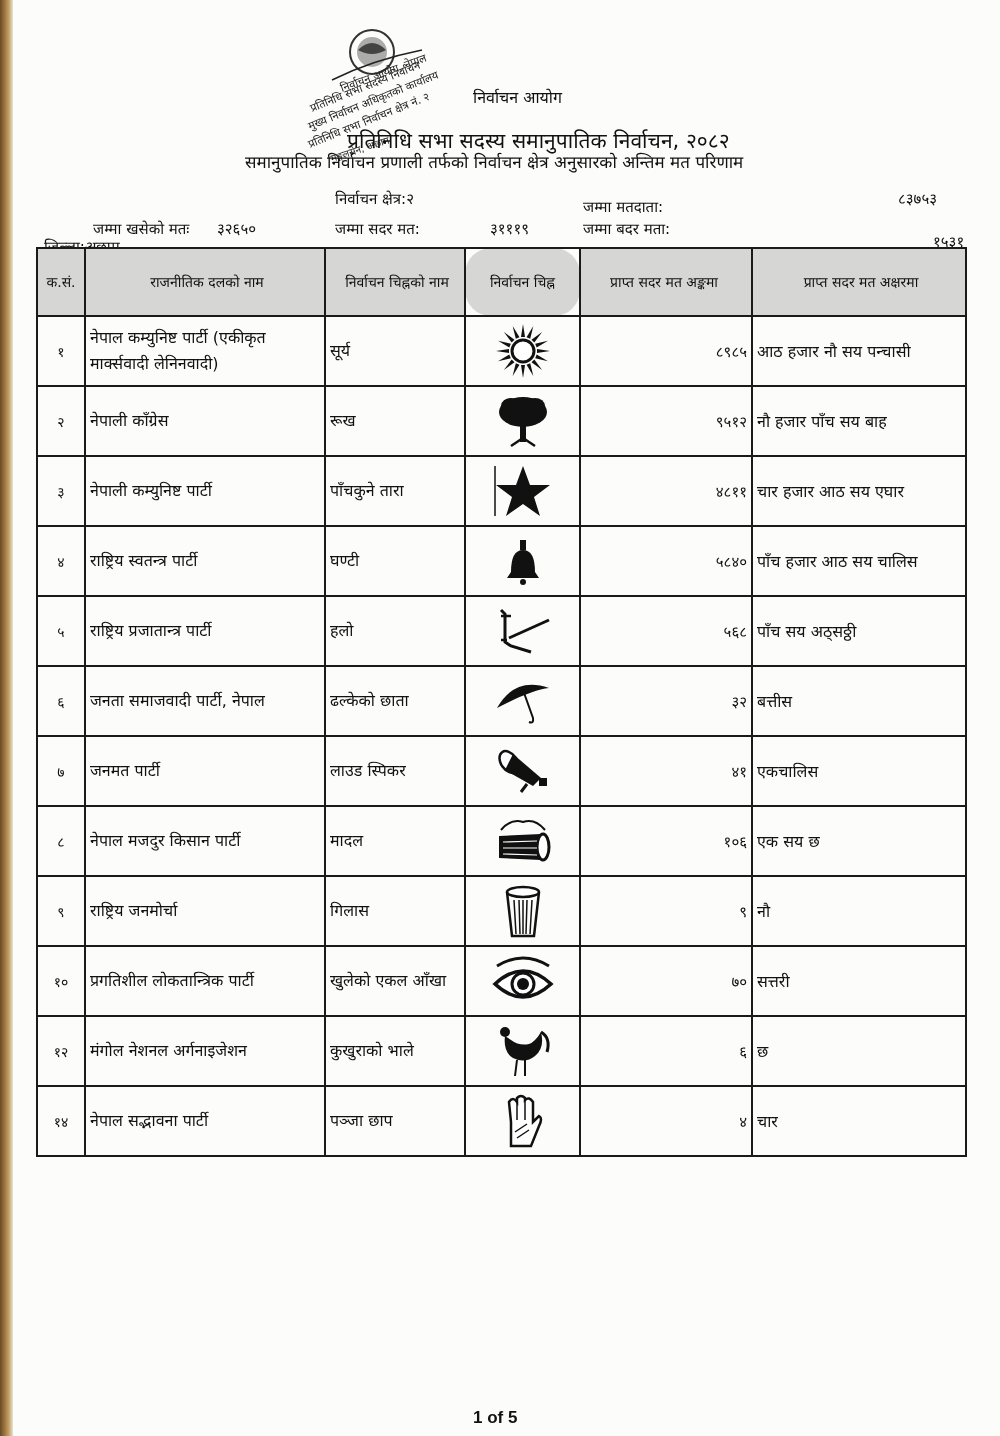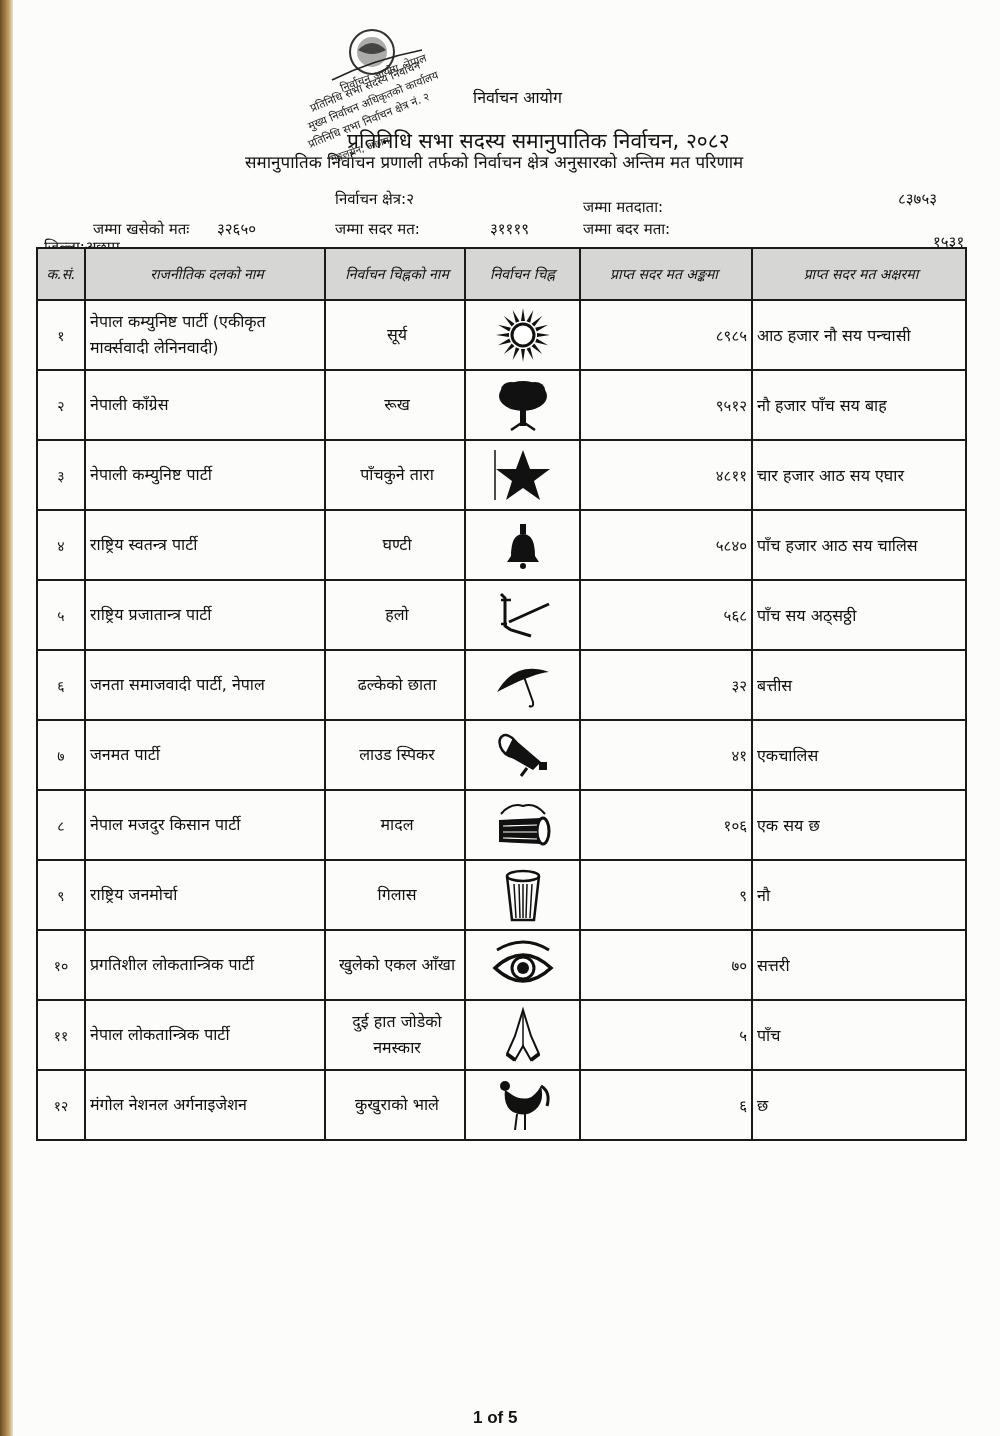--- a/index.html
+++ b/index.html
@@ -28,28 +28,28 @@
     .meta { position: absolute; font-size: 15px; white-space: nowrap; }
 
     table.results {
       position: absolute; left: 36px; top: 247px; width: 931px;
       border-collapse: collapse; font-size: 16px;
     }
     table.results th, table.results td {
       border: 2px solid #1a1a1a;
     }
     table.results th {
-      background: #d6d6d4; font-weight: normal; font-size: 14px; height: 52px;
-      text-align: center; line-height: 1.5; font-style: italic;
+      background: #d6d6d4; font-weight: normal; font-size: 14px; height: 68px;
+      text-align: center; line-height: 1.5;
     }
     table.results td { height: 70px; vertical-align: middle; }
     .c-sn { width: 48px; text-align: center; font-size: 14px; }
     .c-party { width: 240px; padding-left: 4px; line-height: 1.6; }
-    .c-sym-name { width: 140px; padding-left: 4px; line-height: 1.6; text-align: center; }
-    .c-sym { width: 115px; text-align: center; }
+    .c-sym-name { width: 140px; padding-left: 4px; line-height: 1.6; }
+    .c-sym { width: 115px; text-align: center; border-radius: 26px; }
     .c-num { width: 172px; text-align: right; padding-right: 4px; font-size: 15px; }
     .c-words { padding-left: 4px; }
     .sym svg { width: 64px; height: 58px; display: inline-block; vertical-align: middle; }
 
     .footer { position: absolute; left: 473px; top: 1408px; font-size: 17px; font-weight: bold; font-family: "Liberation Sans", sans-serif; }
   </style>
 </head>
 <body>
 
 <div class="edge"></div>
@@ -262,48 +262,48 @@
           <path d="M6 14 Q32 -2 58 14" fill="none" stroke="#111" stroke-width="3"></path>
           <path d="M4 32 Q32 6 60 32 Q32 58 4 32 Z" fill="#fff" stroke="#111" stroke-width="3.5"></path>
           <circle cx="32" cy="32" r="11" fill="#fff" stroke="#111" stroke-width="3"></circle>
           <circle cx="32" cy="32" r="6" fill="#111"></circle>
         </svg>
       </td>
       <td class="c-num">७०</td>
       <td class="c-words">सत्तरी</td>
     </tr>
 
-    <tr>
-      <td class="c-sn">११</td>
-      <td class="c-party">नेपाल लोकतान्त्रिक पार्टी</td>
-      <td class="c-sym-name">दुई हात जोडेको नमस्कार</td>
-      <td class="c-sym sym">
-        <svg viewBox="0 0 64 58">
-          <path d="M32 4 L24 30 L16 48 L24 54 L32 40 L40 54 L48 48 L40 30 Z" fill="#fff" stroke="#111" stroke-width="2"></path>
-          <line x1="32" y1="4" x2="32" y2="40" stroke="#111" stroke-width="1.5"></line>
-          <path d="M16 48 L24 54 M40 54 L48 48" stroke="#111" stroke-width="4"></path>
-        </svg>
-      </td>
-      <td class="c-num">५</td>
-      <td class="c-words">पाँच</td>
-    </tr>
 
     <tr>
       <td class="c-sn">१२</td>
       <td class="c-party">मंगोल नेशनल अर्गनाइजेशन</td>
       <td class="c-sym-name">कुखुराको भाले</td>
       <td class="c-sym sym">
         <svg viewBox="0 0 64 58">
           <circle cx="14" cy="10" r="5" fill="#111"></circle>
           <path d="M14 14 Q12 30 22 36 Q34 42 44 34 Q54 26 50 10 Q44 20 38 22 Q28 24 20 18 Z" fill="#111"></path>
           <path d="M50 10 Q60 16 56 30" fill="none" stroke="#111" stroke-width="3"></path>
           <path d="M26 38 L24 54 M34 38 L34 54" stroke="#111" stroke-width="2"></path>
         </svg>
       </td>
       <td class="c-num">६</td>
       <td class="c-words">छ</td>
     </tr>
 
 
+    <tr>
+      <td class="c-sn">१४</td>
+      <td class="c-party">नेपाल सद्भावना पार्टी</td>
+      <td class="c-sym-name">पञ्जा छाप</td>
+      <td class="c-sym sym">
+        <svg viewBox="0 0 64 58">
+          <path d="M20 54 L20 30 L18 10 Q22 4 26 10 L26 6 Q30 2 34 6 L34 8 Q38 4 42 10 L42 30 L48 24 Q52 26 48 34 L40 54 Z" fill="#fff" stroke="#111" stroke-width="2.5"></path>
+          <path d="M26 10 L26 28 M34 8 L34 28" stroke="#111" stroke-width="1.5"></path>
+          <path d="M24 40 L36 32 M26 46 L38 38" stroke="#111" stroke-width="1.5"></path>
+        </svg>
+      </td>
+      <td class="c-num">४</td>
+      <td class="c-words">चार</td>
+    </tr>
   </tbody>
 </table>
 
 <div class="footer">1 of 5</div>
 
 </body></html>

